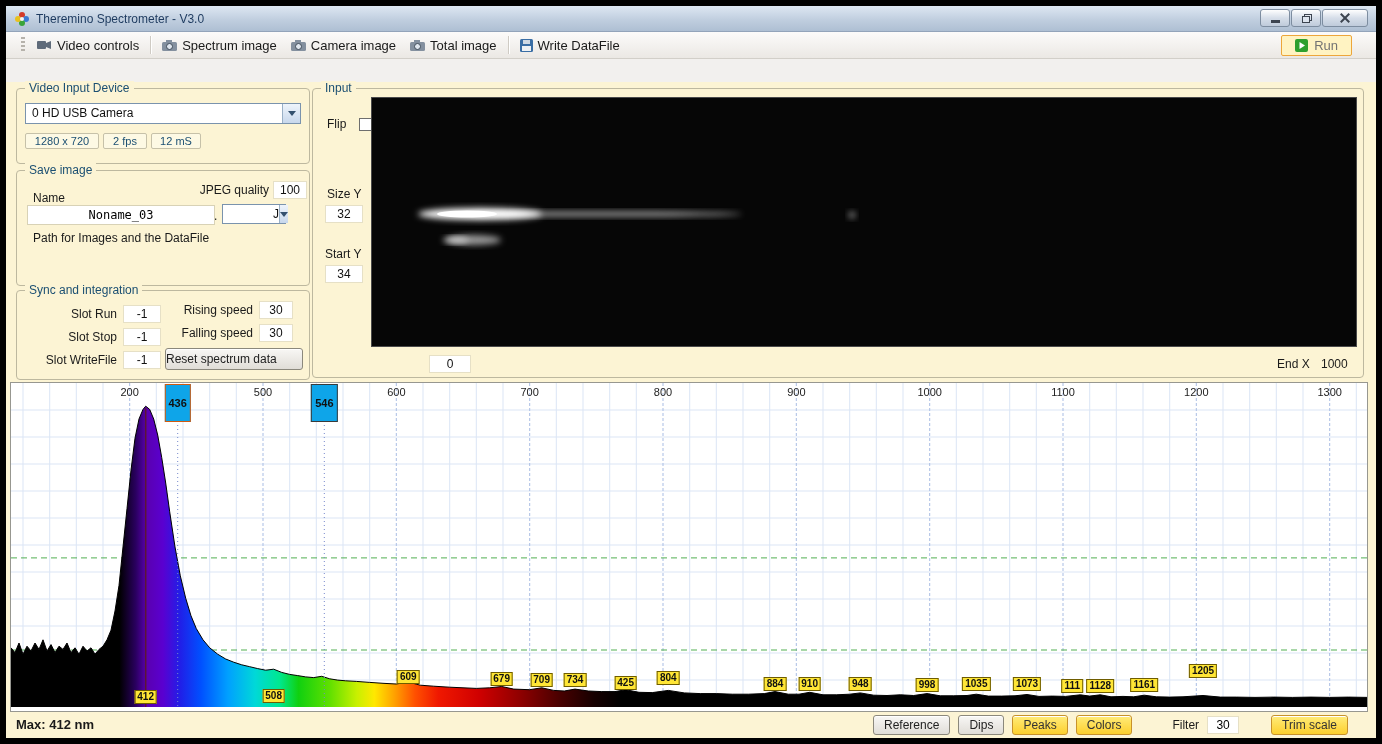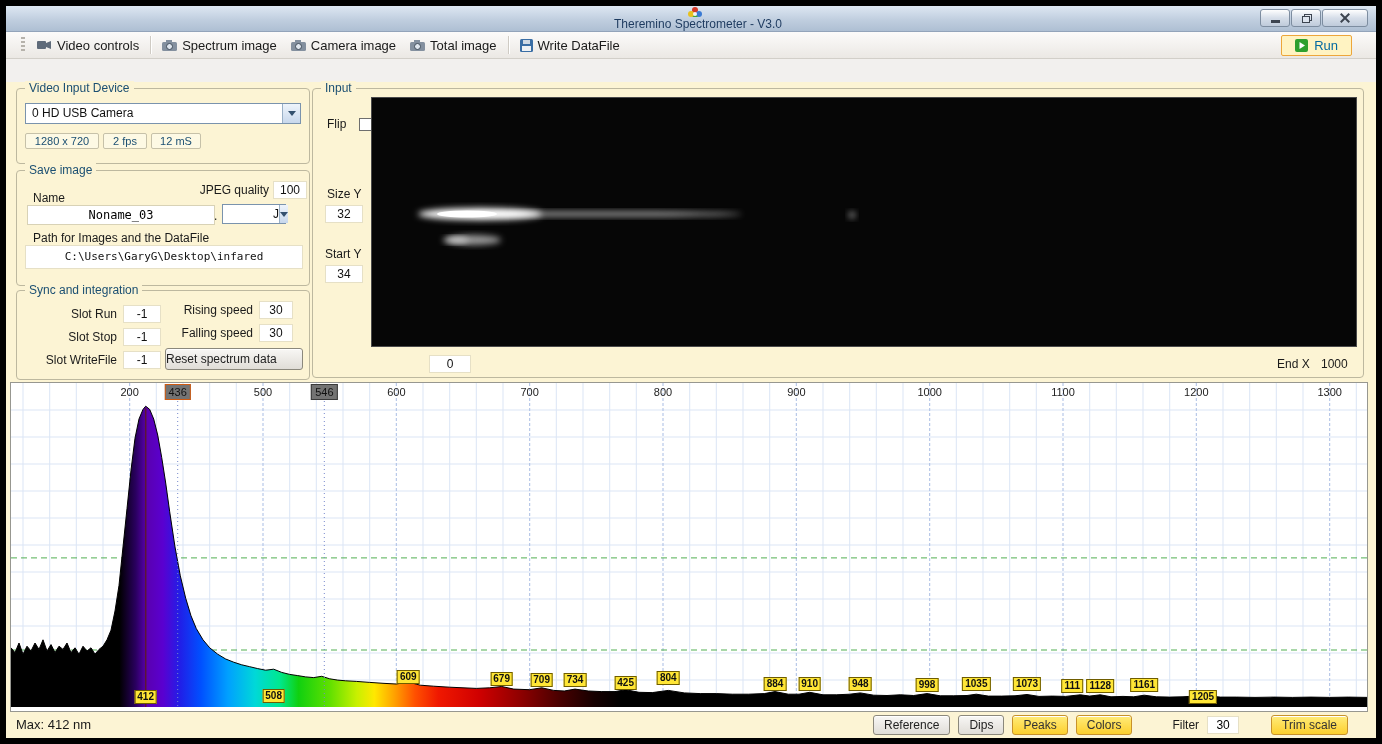--- a/index.html
+++ b/index.html
@@ -2,21 +2,21 @@
 <html><head>
 <meta charset="utf-8">
 <style>
   html,body{margin:0;padding:0;}
   body{width:1382px;height:744px;background:#000;position:relative;overflow:hidden;
        font-family:"Liberation Sans",sans-serif;-webkit-font-smoothing:antialiased;}
   .window{position:absolute;left:6px;top:6px;width:1370px;height:732px;background:#f2f0ee;}
 
   
   .titlebar{position:relative;height:26px;background:linear-gradient(#dde7f2,#c0cedf 55%,#aebfd3);
-            border-bottom:1px solid #93a4ba;display:flex;align-items:center;padding-left:8px;box-sizing:border-box;flex-direction:column;}
+            border-bottom:1px solid #93a4ba;display:flex;align-items:center;padding-left:8px;box-sizing:border-box;}
   .title-text{font-size:12px;color:#1d3a5f;margin-left:6px;}
   .win-buttons{position:absolute;right:8px;top:3px;display:flex;}
   .wbtn{width:30px;height:18px;background:linear-gradient(#fefefe,#d6dee9 50%,#bfcbdb);
         border:1px solid #7d8da0;border-radius:3px;margin-left:1px;display:flex;align-items:center;justify-content:center;box-sizing:border-box;}
   .wbtn.close{width:46px;}
   .glyph-min{width:9px;height:3px;background:#3c4450;margin-top:7px;}
   .glyph-max{position:relative;width:9px;height:8px;}
   .glyph-max::before{content:"";position:absolute;left:2px;top:0;width:6px;height:5px;border:1px solid #3c4450;}
   .glyph-max::after{content:"";position:absolute;left:0;top:2px;width:6px;height:5px;border:1px solid #3c4450;background:#dde4ee;}
   .glyph-close{position:relative;width:10px;height:10px;}
@@ -27,21 +27,21 @@
   
   .menubar{height:24px;background:#f4f2f1;display:flex;align-items:center;padding-left:8px;font-size:13px;color:#1a1a1a;}
   .menu-item{padding:3px 10px;}
   .toolbar{height:26px;background:linear-gradient(#fcfbfa,#ebe8e4);border-bottom:1px solid #d2cfc9;
            display:flex;align-items:center;padding:0 14px;font-size:13px;color:#1a1a1a;}
   .tb-grip{width:4px;height:16px;margin:0 5px 0 1px;
            background:repeating-linear-gradient(180deg,#b6b2ab 0 2px,transparent 2px 4px);}
   .tb-item{display:flex;align-items:center;gap:5px;padding:3px 7px;}
   .tb-sep{width:1px;height:18px;background:#cfcbc4;margin:0 4px;box-shadow:1px 0 0 #fff;}
   .run-button{margin-left:auto;margin-right:10px;display:flex;align-items:center;gap:6px;
-              padding:2px 13px;background:#fff3c2;border:1px solid #eda63a;border-radius:2px;font-size:13px;color:#0369a1;}
+              padding:2px 13px;background:#fff3c2;border:1px solid #eda63a;border-radius:2px;font-size:13px;color:#737373;}
 
   
   .main{position:absolute;left:0;top:76px;width:1370px;height:656px;background:#fcf4d4;}
 
   .groupbox{position:absolute;border:1px solid #bdb89f;border-radius:4px;}
   .gb-title{position:absolute;top:-8px;left:8px;background:#fcf4d4;padding:0 4px;font-size:12px;color:#1b4f72;}
 
   .label{position:absolute;font-size:12px;color:#1a1a1a;white-space:nowrap;}
   .vbox{position:absolute;background:#fff;border:1px solid #e6e0c6;text-align:center;
         font-size:12px;color:#111;line-height:16px;height:16px;}
@@ -60,28 +60,28 @@
 
   .checkbox{position:absolute;width:13px;height:13px;background:#fff;border:1px solid #6e6e6e;box-sizing:border-box;}
 
   .cam-image{position:absolute;background:#060606;border:1px solid #4a4a4a;overflow:hidden;}
   .cam-image svg{position:absolute;left:0;top:0;width:100%;height:100%;}
 
   
   .chart{position:absolute;left:4px;top:300px;width:1356px;height:328px;background:#fff;border:1px solid #979790;box-sizing:content-box;}
   .chart-svg{position:absolute;left:0;top:0;width:1356px;height:326px;}
   .axis-tick{position:absolute;top:3px;transform:translateX(-50%);font-size:11px;color:#222;z-index:3;}
-  .cal-label{position:absolute;top:1px;transform:translateX(-50%);font-size:11px;font-weight:normal;color:#111;
-             background:#737373;border:1px solid #444;padding:1px 3px;z-index:4;}
+  .cal-label{position:absolute;top:1px;transform:translateX(-50%);font-size:11px;font-weight:bold;color:#111;
+             background:#0ea5e9;border:1px solid #444;padding:12px 3px;z-index:4;}
   .peak-label{position:absolute;transform:translateX(-50%);font-size:10px;font-weight:bold;color:#111;
               background:#ffe636;border:1px solid #6e5c00;padding:0 2px;line-height:12px;z-index:4;white-space:nowrap;}
 
   
   .status{position:absolute;left:0;top:632px;width:1370px;height:24px;}
-  .status-left{position:absolute;left:10px;top:3px;font-size:13px;color:#1a1a1a;}
+  .status-left{position:absolute;left:10px;top:3px;font-size:13px;color:#1a1a1a;font-weight:bold;}
   .status-right{position:absolute;right:28px;top:1px;display:flex;align-items:center;gap:8px;}
   .sbtn{background:linear-gradient(#f8f7f5,#e0ddd7);border:1px solid #8b887c;border-radius:3px;
         padding:2px 10px;font-size:12px;color:#222;box-shadow:inset 0 1px 0 #fff;}
   .sbtn.hl{background:linear-gradient(#ffec7a,#fdd02e);border:1px solid #c8922a;color:#333;}
   .filter-label{font-size:12px;color:#1a1a1a;margin-left:32px;}
   .filter-box{background:#fff;border:1px solid #e6e0c6;width:30px;text-align:center;font-size:12px;line-height:16px;height:16px;}
   .trim{margin-left:24px;}
 </style>
 </head>
 <body>
@@ -181,21 +181,20 @@
       <div class="label" style="left:170px;top:12px;width:82px;text-align:right;">JPEG quality</div>
       <div class="vbox" style="left:256px;top:10px;width:32px;">100</div>
       <div class="label" style="left:16px;top:20px;">Name</div>
       <input class="mono" style="position: absolute; left: 10px; top: 34px; width: 182px; height: 16px; background: rgb(255, 255, 255); border: 1px solid rgb(216, 210, 182); text-align: center; font-size: 12px;" value="Noname_03">
       <div class="label" style="left:197px;top:38px;">.</div>
       <div class="dropdown" style="left:205px;top:33px;width:64px;height:20px;padding-left:44px;">
         <div class="dd-text">JPG</div>
         <div class="dd-arrow"></div>
       </div>
       <div class="label" style="left:16px;top:60px;">Path for Images and the DataFile</div>
-      <div class="mono" style="position:absolute;left:8px;top:74px;width:276px;height:22px;background:#fff;border:1px solid #e6e0c6;text-align:center;line-height:22px;font-size:11px;color:#111;">C:\Users\GaryG\Desktop\infared</div>
     </div>
 
     <div class="groupbox" style="left:10px;top:208px;width:292px;height:88px;">
       <div class="gb-title">Sync and integration</div>
       <div class="label" style="left:8px;top:16px;width:92px;text-align:right;">Slot Run</div>
       <div class="vbox" style="left:106px;top:14px;width:36px;">-1</div>
       <div class="label" style="left:8px;top:39px;width:92px;text-align:right;">Slot Stop</div>
       <div class="vbox" style="left:106px;top:37px;width:36px;">-1</div>
       <div class="label" style="left:8px;top:62px;width:92px;text-align:right;">Slot WriteFile</div>
       <div class="vbox" style="left:106px;top:60px;width:36px;">-1</div>
@@ -358,21 +357,21 @@
         <div class="peak-label" style="left: 657.333px; top: 288px;">804</div>
         <div class="peak-label" style="left: 764px; top: 294px;">884</div>
         <div class="peak-label" style="left: 798.667px; top: 294px;">910</div>
         <div class="peak-label" style="left: 849.333px; top: 294px;">948</div>
         <div class="peak-label" style="left: 916px; top: 295px;">998</div>
         <div class="peak-label" style="left: 965.333px; top: 294px;">1035</div>
         <div class="peak-label" style="left: 1016px; top: 294px;">1073</div>
         <div class="peak-label" style="left: 1061.33px; top: 296px;">111</div>
         <div class="peak-label" style="left: 1089.33px; top: 296px;">1128</div>
         <div class="peak-label" style="left: 1133.33px; top: 295px;">1161</div>
-        <div class="peak-label" style="left: 1192px; top: 307px;">1205</div>
+        <div class="peak-label" style="left: 1192px; top: 281px;">1205</div>
       </div>
 
     <div class="status">
       <div class="status-left">Max: 412 nm</div>
       <div class="status-right">
         <div class="sbtn">Reference</div>
         <div class="sbtn">Dips</div>
         <div class="sbtn hl">Peaks</div>
         <div class="sbtn hl">Colors</div>
         <div class="filter-label">Filter</div>

